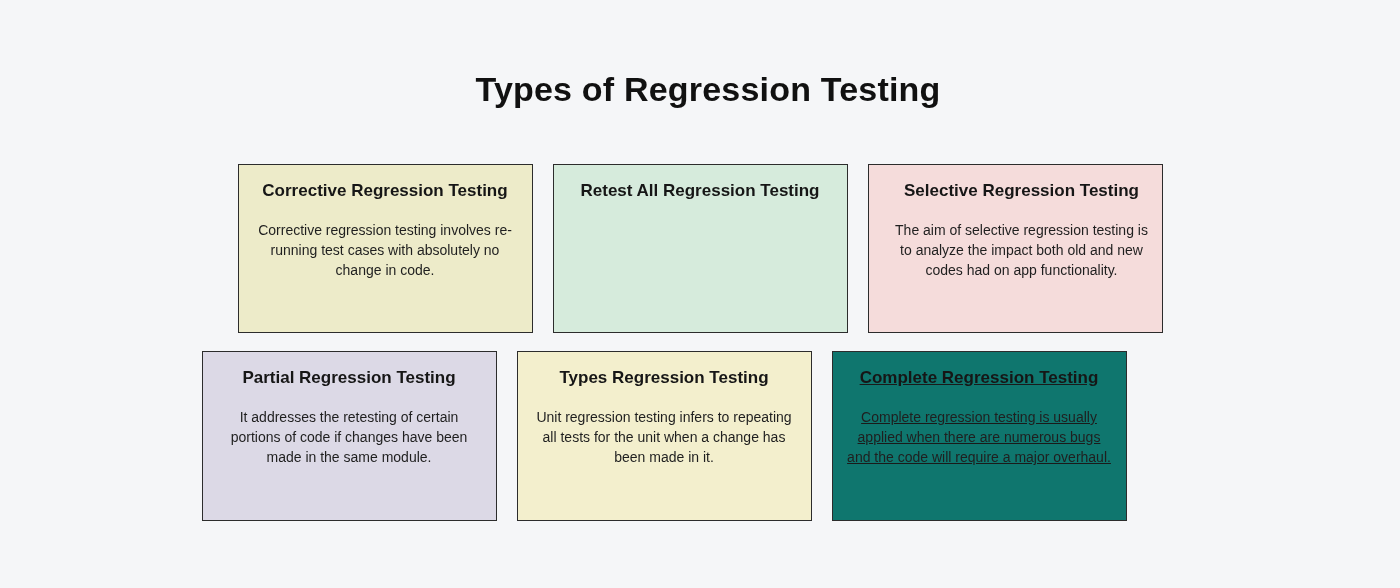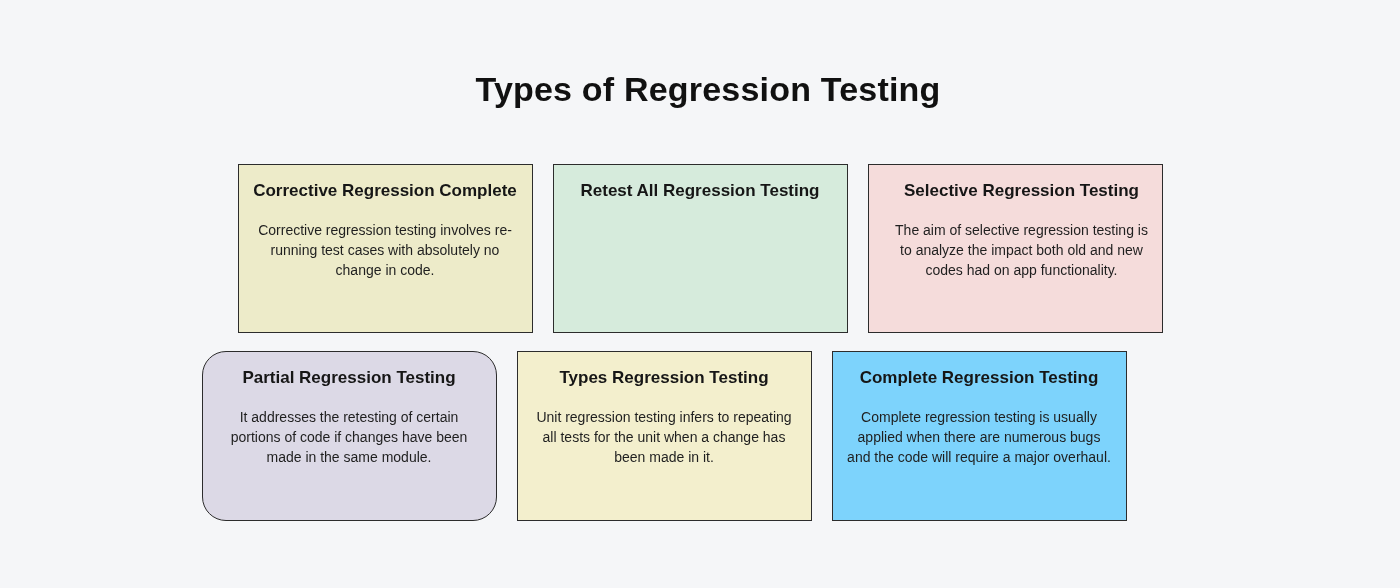--- a/index.html
+++ b/index.html
@@ -64,43 +64,43 @@
   }
 </style>
 </head>
 <body>
 
 <div class="canvas">
   <h1 class="page-title">Types of Regression Testing</h1>
 
   <div class="row row1">
   <div class="card" style="background: rgb(237, 235, 201);">
-    <div class="card-title">Corrective Regression Complete</div>
+    <div class="card-title">Corrective Regression Testing</div>
     <div class="card-body">Corrective regression testing involves re-running test cases with absolutely no change in code.</div>
   </div>
 
   <div class="card" style="background: rgb(214, 235, 220);">
     <div class="card-title">Retest All Regression Testing</div>
   </div>
 
   <div class="card" style="background: rgb(245, 220, 219); padding-left: 26px;">
     <div class="card-title">Selective Regression Testing</div>
     <div class="card-body">The aim of selective regression testing is to analyze the impact both old and new codes had on app functionality.</div>
   </div>
 
 </div>
   <div class="row row2">
-  <div class="card" style="background: rgb(220, 217, 230); border-radius: 24px;">
+  <div class="card" style="background: rgb(220, 217, 230);">
     <div class="card-title">Partial Regression Testing</div>
     <div class="card-body">It addresses the retesting of certain portions of code if changes have been made in the same module.</div>
   </div>
 
   <div class="card" style="background: rgb(243, 239, 205);">
     <div class="card-title">Types Regression Testing</div>
     <div class="card-body">Unit regression testing infers to repeating all tests for the unit when a change has been made in it.</div>
   </div>
 
-  <div class="card" style="background: #7dd3fc;">
+  <div class="card" style="background: #0f766e; text-decoration: underline;">
     <div class="card-title">Complete Regression Testing</div>
     <div class="card-body">Complete regression testing is usually applied when there are numerous bugs and the code will require a major overhaul.</div>
   </div>
 </div>
 </div>
 
 </body></html>

